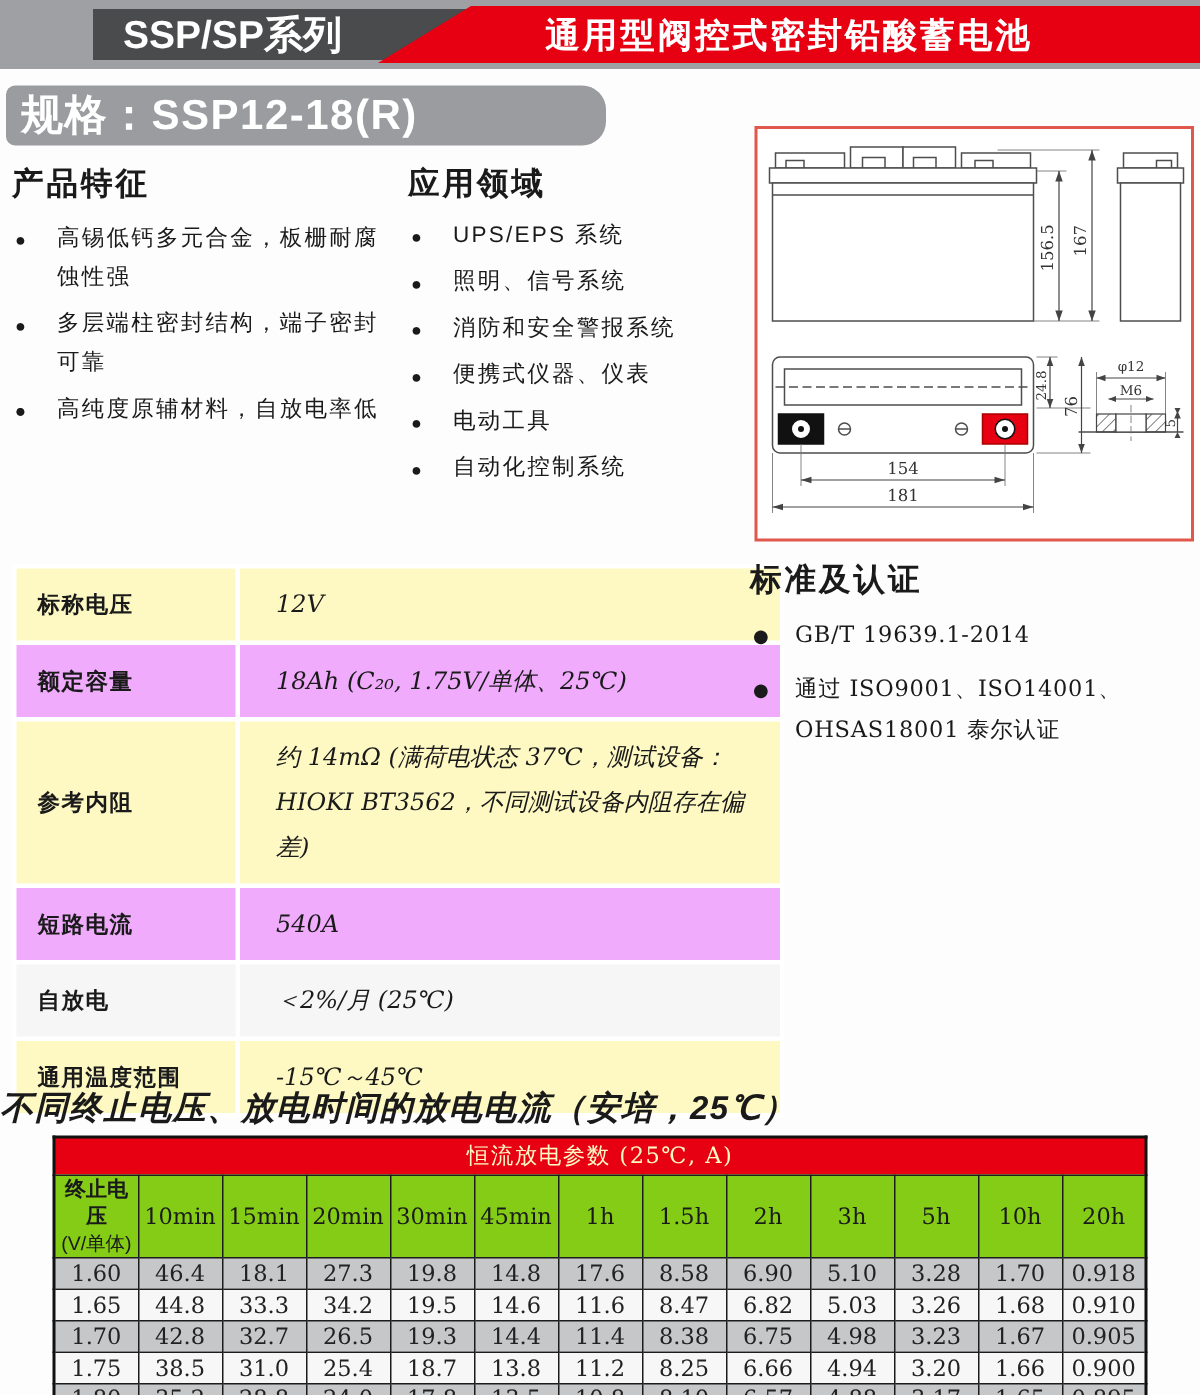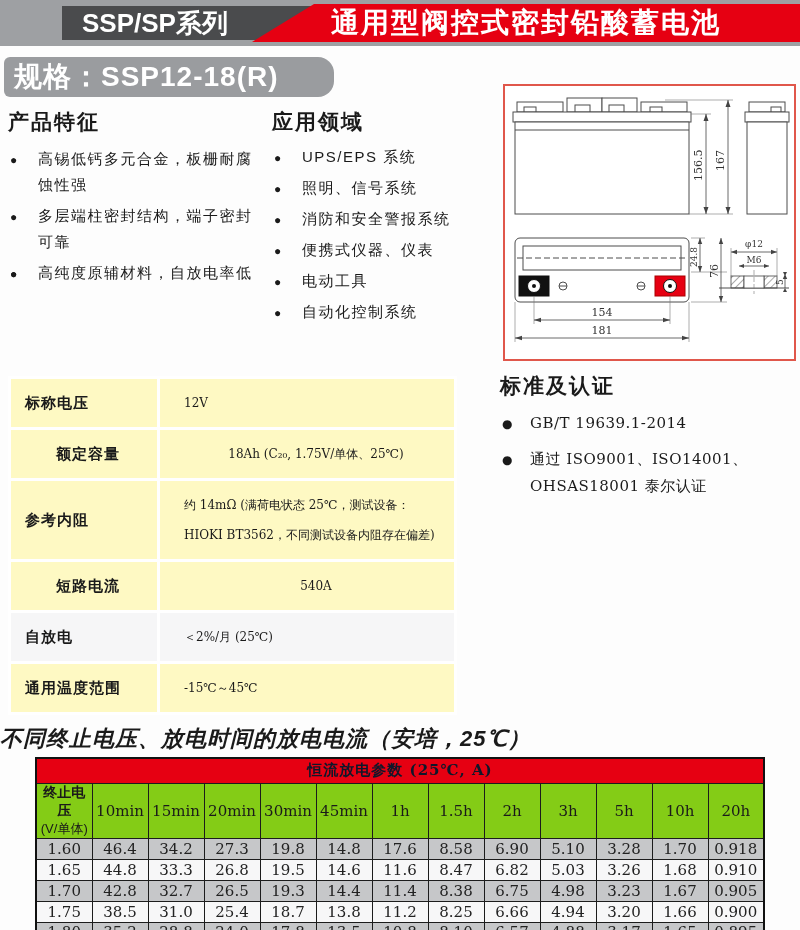--- a/index.html
+++ b/index.html
@@ -12,26 +12,26 @@
   
   .top-band { position:absolute; left:0; top:0; width:800px; height:46px; background:#9ea0a3; }
   .series-block {
     position:absolute; left:26px; top:6px; width:305px; height:34px; background:#4a4b4d;
     clip-path:polygon(0 0,100% 0,calc(100% - 55px) 100%,0 100%);
     color:#fff; font-size:26px; font-weight:bold; line-height:34px; padding-left:20px;margin-left:36px;
   }
   .red-banner {
     position:absolute; left:252px; top:4px; width:548px; height:38px; background:#e60012;
     clip-path:polygon(62px 0,100% 0,100% 100%,0 100%);
-    color:#fff; font-size:28px; font-weight:bold; text-align:center; line-height:38px; letter-spacing:2px;
+    color:#fff; font-size:23px; font-weight:bold; text-align:center; line-height:38px; letter-spacing:2px;
   }
 
   
   .spec-badge {
-    position:absolute; left:4px; top:57px; width:330px; height:40px; background:#9a9c9f;
+    position:absolute; left:4px; top:57px; width:400px; height:40px; background:#9a9c9f;
     border-radius:6px 16px 16px 6px; color:#fff; font-weight:bold; font-size:28px;
     line-height:40px; padding-left:10px; letter-spacing:1px;
   }
 
   
   .sect-title { font-size:21px; font-weight:bold; letter-spacing:2px; margin-bottom:10px; }
   .features { position:absolute; left:8px; top:108px; width:258px; }
   .applications { position:absolute; left:272px; top:108px; width:226px; }
   .standards { position:absolute; left:500px; top:372px; width:297px; }
   ul.blist { list-style:none; }
@@ -48,30 +48,30 @@
   .dim { stroke:#444; stroke-width:0.8; fill:none; }
   .ext { stroke:#777; stroke-width:0.6; fill:none; }
   .dimtxt { font-family:"DejaVu Serif","Liberation Serif",serif; font-size:11px; fill:#333; }
   .dimtxt.small { font-size:9px; }
   .arr { fill:#444; }
 
   
   .spec-table { position:absolute; left:8px; top:376px; border-collapse:separate; border-spacing:3px; background:#fff; }
   .spec-table td { vertical-align:middle; }
   .spec-table td.lbl { width:146px; font-size:15px; font-weight:bold; padding:9px 6px 9px 14px; letter-spacing:1px; }
-  .spec-table td.val { width:294px; font-family:"DejaVu Serif","Liberation Serif",serif; font-size:12px; padding:9px 6px 9px 24px; line-height:30px; }
+  .spec-table td.val { width:360px; font-family:"DejaVu Serif","Liberation Serif",serif; font-size:16px; padding:9px 6px 9px 24px; line-height:30px;font-style:italic; }
   .spec-table tr.g td { background:#fef9c3; }
-  .spec-table tr.m td { background:#fef9c3;text-align:center; }
+  .spec-table tr.m td { background:#f0abfc; }
   .spec-table tr.w td { background:#f6f6f7; }
 
   
   .dis-title { position:absolute; left:0; top:724px; font-size:22px; font-weight:bold; font-style:italic; letter-spacing:1px; }
   .dis-table { position:absolute; left:35px; top:757px; width:730px; border-collapse:collapse; table-layout:fixed; }
   .dis-table th, .dis-table td { border:1px solid #1c1c1c; text-align:center; }
-  .dis-table .band { background:#e60012; color:#0f172a; font-size:15px; font-weight:bold; height:25px; letter-spacing:1px; }
+  .dis-table .band { background:#e60012; color:#fef9c3; font-size:15px; font-weight:normal; height:25px; letter-spacing:1px; }
   .dis-table thead th { background:#84cc16; font-family:"DejaVu Serif","Liberation Serif",serif; font-weight:normal; font-size:15px; height:40px; }
   .dis-table th.c0 { width:82px; font-family:"Liberation Sans",sans-serif; }
   .dis-table th.c0 .l1 { font-size:14px; font-weight:bold; }
   .dis-table th.c0 .l2 { font-size:13px; font-weight:normal; font-family:Liberation Sans, sans-serif; }
   .dis-table tbody td { font-family:"DejaVu Serif","Liberation Serif",serif; font-size:15px; height:21px; color:#222; }
   .dis-table tbody tr.dark td { background:#c6c7c9; }
   .dis-table tbody tr.light td { background:#f7f7f8; }
   .dis-table { border:2px solid #111; }
 </style>
 </head>
@@ -223,21 +223,21 @@
         <tr class="g">
           <td class="lbl">标称电压</td>
           <td class="val">12V</td>
         </tr>
         <tr class="m">
           <td class="lbl">额定容量</td>
           <td class="val">18Ah (C₂₀, 1.75V/单体、25℃)</td>
         </tr>
         <tr class="g">
           <td class="lbl">参考内阻</td>
-          <td class="val">约 14mΩ (满荷电状态 25℃，测试设备：HIOKI BT3562，不同测试设备内阻存在偏差)</td>
+          <td class="val">约 14mΩ (满荷电状态 37℃，测试设备：HIOKI BT3562，不同测试设备内阻存在偏差)</td>
         </tr>
         <tr class="m">
           <td class="lbl">短路电流</td>
           <td class="val">540A</td>
         </tr>
         <tr class="w">
           <td class="lbl">自放电</td>
           <td class="val">＜2%/月 (25℃)</td>
         </tr>
         <tr class="g">
@@ -277,37 +277,37 @@
           <th>3h</th>
           <th>5h</th>
           <th>10h</th>
           <th>20h</th>
         </tr>
     </thead>
     <tbody id="dis-body">
         <tr class="dark">
           <td>1.60</td>
           <td>46.4</td>
-          <td>34.2</td>
+          <td>18.1</td>
           <td>27.3</td>
           <td>19.8</td>
           <td>14.8</td>
           <td>17.6</td>
           <td>8.58</td>
           <td>6.90</td>
           <td>5.10</td>
           <td>3.28</td>
           <td>1.70</td>
           <td>0.918</td>
         </tr>
         <tr class="light">
           <td>1.65</td>
           <td>44.8</td>
           <td>33.3</td>
-          <td>26.8</td>
+          <td>34.2</td>
           <td>19.5</td>
           <td>14.6</td>
           <td>11.6</td>
           <td>8.47</td>
           <td>6.82</td>
           <td>5.03</td>
           <td>3.26</td>
           <td>1.68</td>
           <td>0.910</td>
         </tr>

